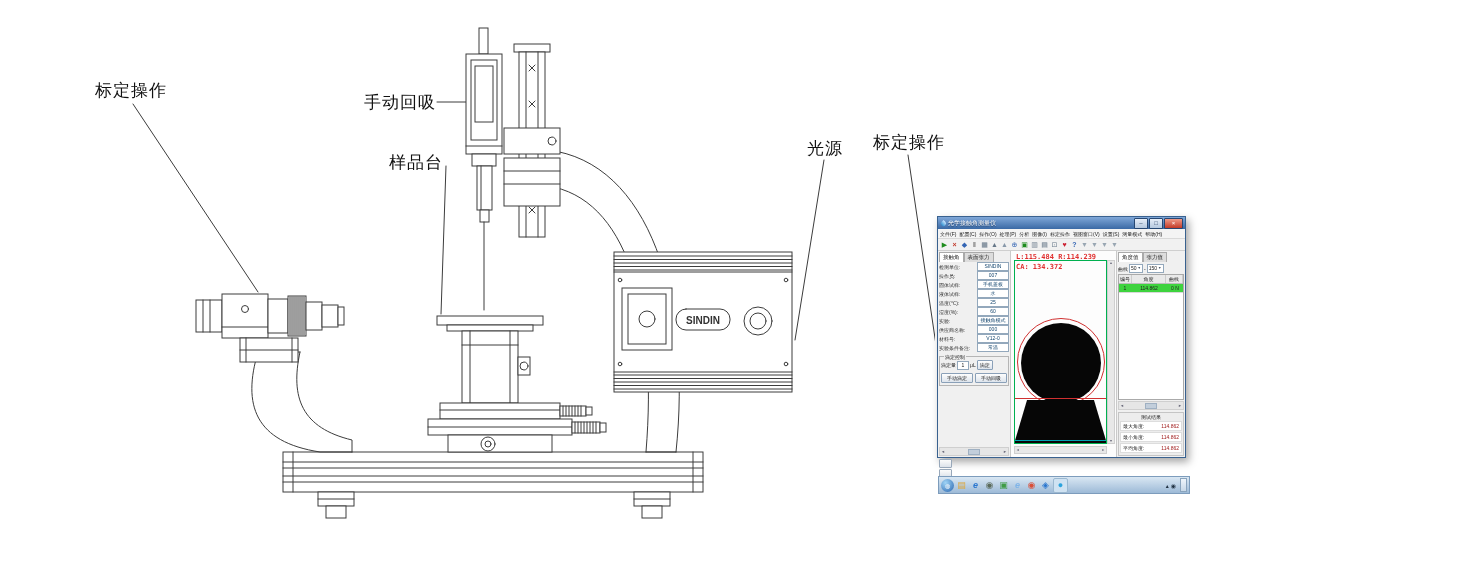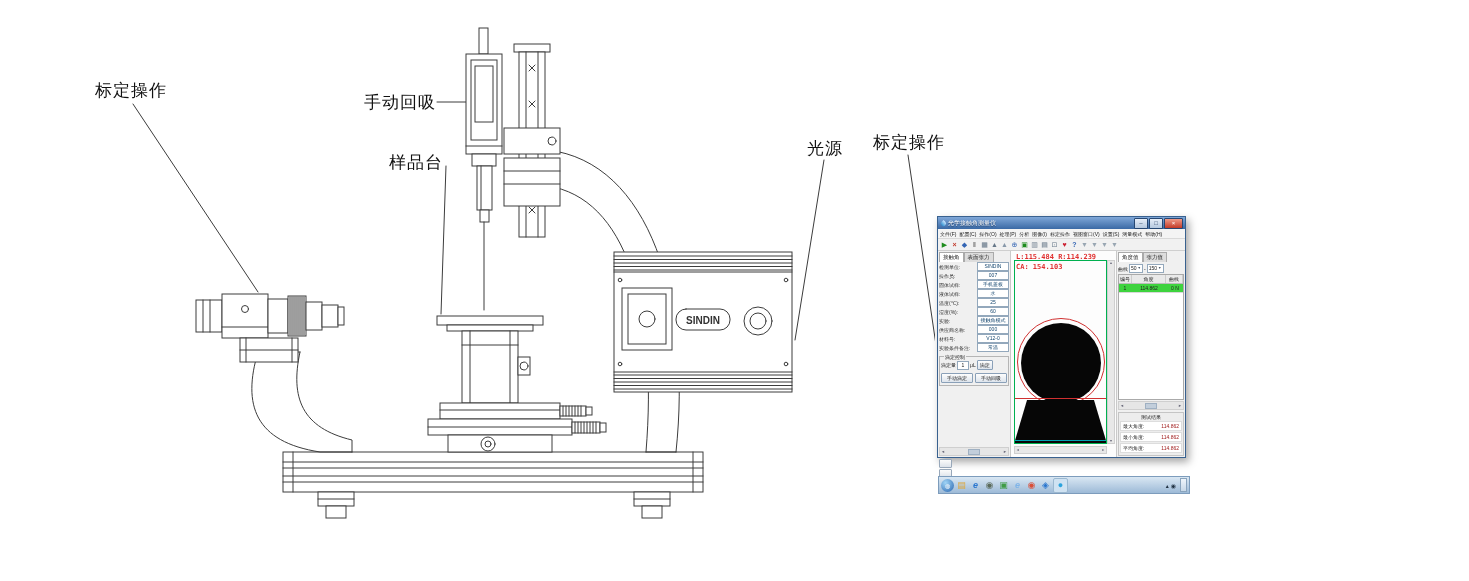--- a/index.html
+++ b/index.html
@@ -344,21 +344,21 @@
         <div class="hscroll">
           <span>◄</span>
           <span class="thumb"></span>
           <span>►</span>
         </div>
       </div>
 
       <div class="imgarea">
         <div class="overlay">
           <div>L:115.484  R:114.239</div>
-          <div>CA: 154.103</div>
+          <div>CA: 134.372</div>
         </div>
         <div class="greenbox">
           <div class="fitc"></div>
           <div class="dropc"></div>
           <div class="stagedark"></div>
           <div class="baseline"></div>
           <div class="cyanline"></div>
         </div>
         <div class="vscroll">
           <span>▲</span>

